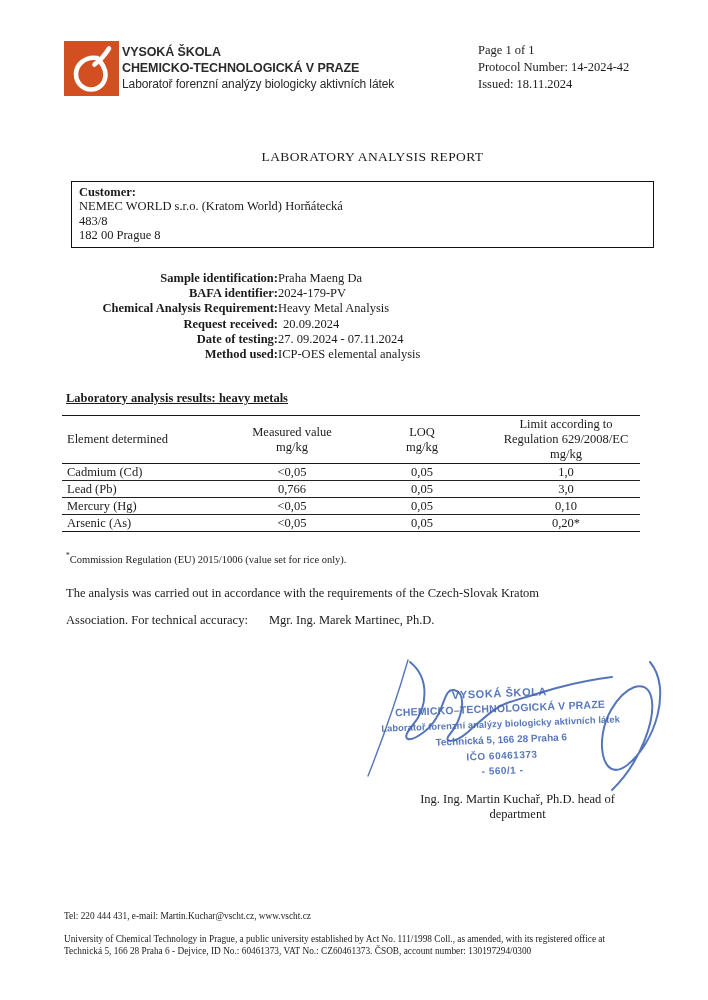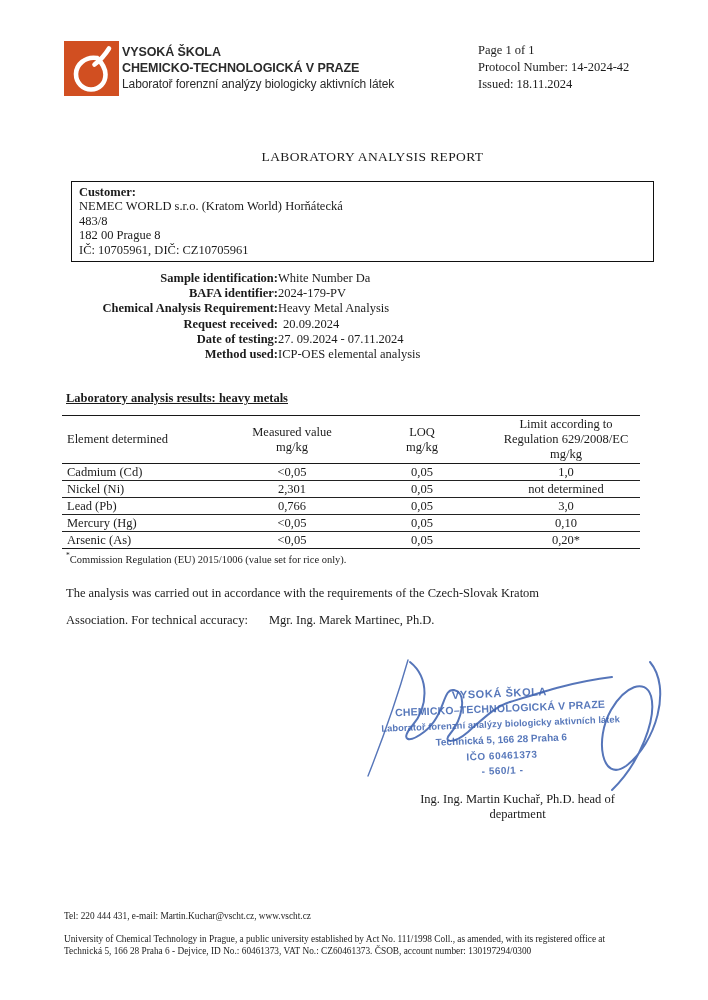--- a/index.html
+++ b/index.html
@@ -124,27 +124,26 @@
     <div>Issued: 18.11.2024</div>
   </div>
 
   <div class="title">LABORATORY ANALYSIS REPORT</div>
 
   <div class="customer-box">
     <div class="b">Customer:</div>
     <div>NEMEC WORLD s.r.o. (Kratom World) Horňátecká</div>
     <div>483/8</div>
     <div>182 00 Prague 8</div>
-    <div>IČ: 10705961, DIČ: CZ10705961</div>
   </div>
 
   <div class="info">
     <div class="info-row">
       <div class="info-label">Sample identification:</div>
-      <div class="info-value">White Number Da</div>
+      <div class="info-value">Praha Maeng Da</div>
     </div>
     <div class="info-row">
       <div class="info-label">BAFA identifier:</div>
       <div class="info-value">2024-179-PV</div>
     </div>
     <div class="info-row">
       <div class="info-label">Chemical Analysis Requirement:</div>
       <div class="info-value">Heavy Metal Analysis</div>
     </div>
     <div class="info-row">
@@ -191,26 +190,20 @@
       </tr>
     </thead>
     <tbody>
       <tr>
         <td class="el">Cadmium (Cd)</td>
         <td>&lt;0,05</td>
         <td>0,05</td>
         <td>1,0</td>
       </tr>
       <tr>
-        <td class="el">Nickel (Ni)</td>
-        <td>2,301</td>
-        <td>0,05</td>
-        <td>not determined</td>
-      </tr>
-      <tr>
         <td class="el">Lead (Pb)</td>
         <td>0,766</td>
         <td>0,05</td>
         <td>3,0</td>
       </tr>
       <tr>
         <td class="el">Mercury (Hg)</td>
         <td>&lt;0,05</td>
         <td>0,05</td>
         <td>0,10</td>

